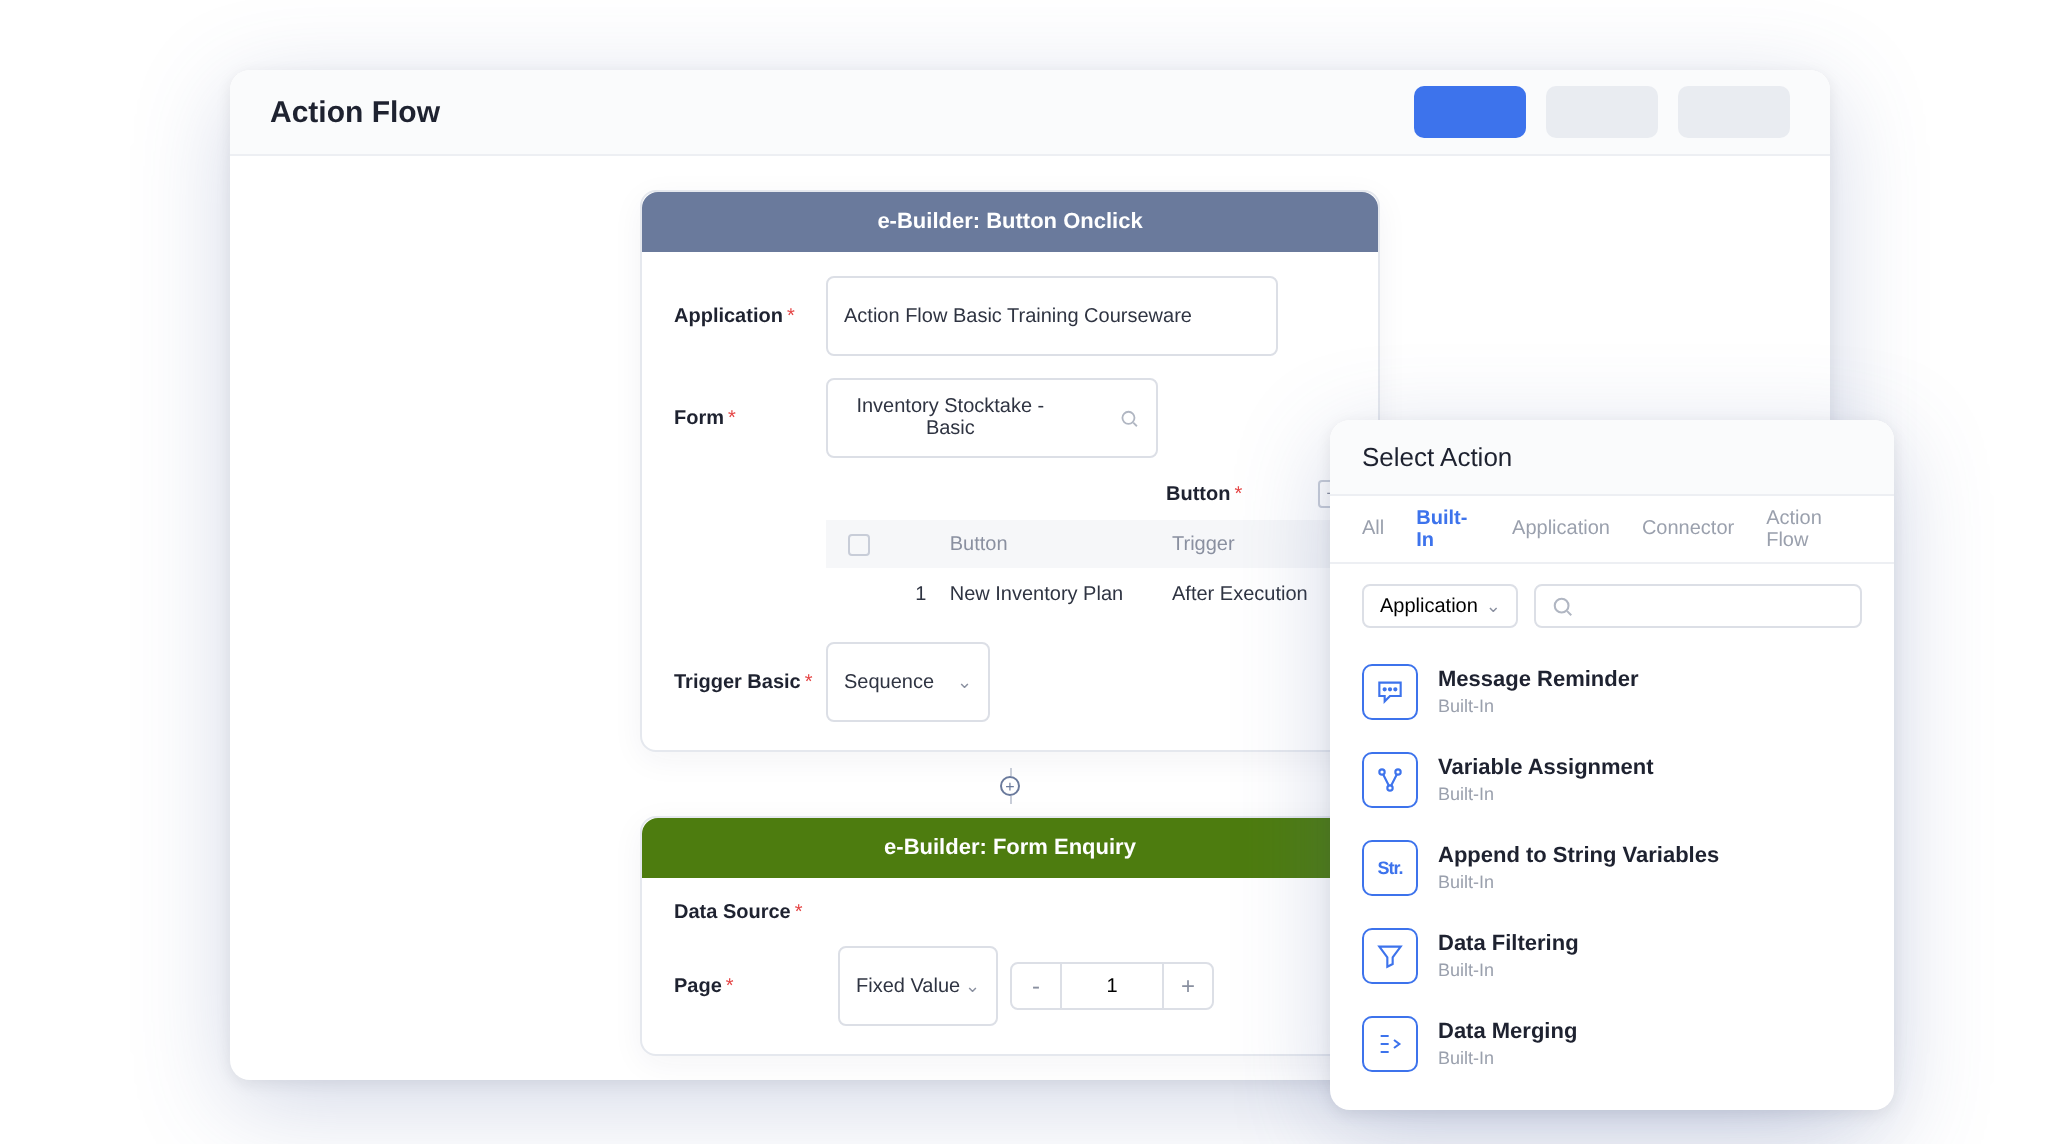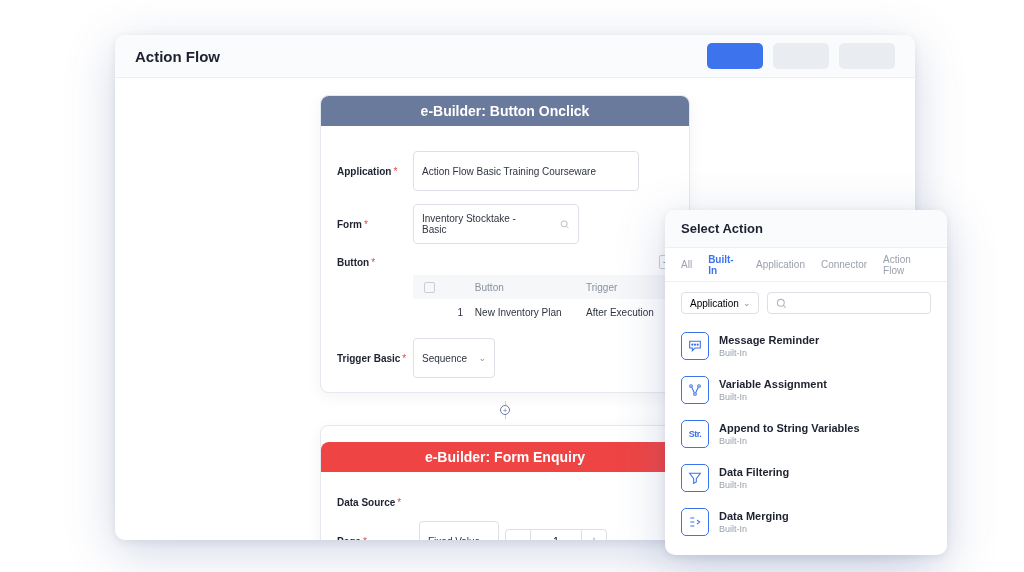--- a/index.html
+++ b/index.html
@@ -6,59 +6,59 @@
   body { background: #fff; width: 1024px; height: 572px; position: relative; overflow: hidden; }
   .window { position: absolute; left: 115px; top: 35px; width: 800px; height: 505px; background: #fff; border-radius: 10px; box-shadow: 0 12px 48px rgba(80,100,160,0.25), 0 2px 8px rgba(0,0,0,0.08); overflow: hidden; }
   .header { height: 43px; border-bottom: 1px solid #edeff3; display: flex; align-items: center; justify-content: space-between; padding: 0 20px; background: #fafbfc; }
   .header-title { font-size: 15px; font-weight: 700; color: #1e2230; }
   .header-btns { display: flex; gap: 10px; }
   .header-btn { width: 56px; height: 26px; border-radius: 5px; }
   .header-btn.primary { background: #3d73ec; }
   .header-btn.secondary { background: #e9ecf1; }
   .canvas { position: absolute; left: 205px; top: 60px; width: 370px; }
   .card { background: #fff; border: 1px solid #e5e8ee; border-radius: 8px; box-shadow: 0 4px 16px rgba(30,40,80,0.05); margin-bottom: 14px; }
-  .card-head { height: 30px; display: flex; align-items: center; justify-content: center; font-size: 14px; font-weight: 600; color: #fff; border-radius: 8px 8px 0 0; }
+  .card-head { height: 30px; display: flex; align-items: center; justify-content: center; font-size: 11px; font-weight: 600; color: #fff; border-radius: 8px 8px 0 0; }
   .card-head.blue { background: #6a7a9c; }
-  .card-head.orange { background: #ef4444; margin-top: 16px; }
+  .card-head.orange { background: #4d7c0f; }
   .card-body { padding: 12px 16px 14px 16px; }
-  .row { display: flex; align-items: center; margin-bottom: 11px; margin-top: 13px; }
+  .row { display: flex; align-items: center; margin-bottom: 11px; }
   .row-label { width: 76px; font-size: 10px; font-weight: 600; color: #1e2230; flex-shrink: 0; }
   .req { color: #e54545; margin-left: 2px; font-weight: 400; }
-  .field { height: 40px; border: 1px solid #dcdfe6; border-radius: 4px; padding: 15px 8px; font-size: 10px; color: #2f3442; background: #fff; display: flex; align-items: center; justify-content: space-between; }
+  .field { height: 40px; border: 1px solid #dcdfe6; border-radius: 4px; padding: 15px 8px; font-size: 10px; color: #2f3442; background: #fff; display: flex; align-items: center; justify-content: space-between; text-align: center; }
   .field.w1 { width: 226px; }
   .field.w2 { width: 166px; gap: 32px; }
   .field.sel { width: 82px; }
   .field.sm { width: 80px; }
   .placeholder { color: #b0b6c2; }
   .link-text { color: #3d73ec; }
   .chev { font-size: 9px; color: #8a90a0; }
   .search-ic { width: 11px; height: 11px; }
   .radios { display: flex; gap: 18px; }
   .radio-opt { display: flex; align-items: center; gap: 5px; font-size: 10px; color: #3a3f4c; }
   .radio-circle { width: 11px; height: 11px; border-radius: 50%; border: 2px solid #c8cdd8; }
-  .btn-row { display: flex; align-items: center; justify-content: space-between; margin-bottom: 6px; }
+  .btn-row { display: flex; align-items: center; justify-content: flex-end; margin-bottom: 6px; }
   .plus-box { width: 14px; height: 14px; border: 1px solid #c8cdd8; border-radius: 2px; display: flex; align-items: center; justify-content: center; font-size: 10px; color: #8a90a0; }
   .table-wrap { margin-bottom: 11px; }
   .thead { display: flex; background: #f6f7f9; height: 24px; align-items: center; font-size: 10px; color: #8a90a0; font-weight: 500; }
   .trow { display: flex; height: 26px; align-items: center; font-size: 10px; color: #2f3442; }
   .tc0 { width: 34px; display:flex; justify-content:center; }
   .tc1 { width: 30px; display:flex; justify-content:center; }
   .tc2 { width: 115px; }
   .tc3 { width: 90px; }
   .cbox { width: 11px; height: 11px; border: 1px solid #c8cdd8; border-radius: 2px; }
   .connector { height: 18px; display: flex; flex-direction: column; align-items: center; margin: -6px 0 6px 0; }
   .conn-line { width: 1px; flex: 1; background: #c8cdd8; }
   .conn-dot { width: 10px; height: 10px; border-radius: 50%; border: 1.5px solid #6a7a9c; background: #fff; position: relative; display:flex; align-items:center; justify-content:center; font-size:8px; color:#6a7a9c; }
   .stepper { display: flex; gap: 0; }
   .step-btn { width: 26px; height: 24px; border: 1px solid #dcdfe6; display: flex; align-items: center; justify-content: center; font-size: 12px; color: #8a90a0; background:#fff; }
   .step-btn.l { border-radius: 4px 0 0 4px; }
   .step-btn.r { border-radius: 0 4px 4px 0; }
   .step-val { width: 50px; height: 24px; border-top: 1px solid #dcdfe6; border-bottom: 1px solid #dcdfe6; display:flex; align-items:center; justify-content:center; font-size:10px; }
   .panel { position: absolute; left: 665px; top: 210px; width: 282px; height: 345px; background: #fff; border-radius: 10px; box-shadow: 0 12px 48px rgba(80,100,160,0.25), 0 2px 8px rgba(0,0,0,0.08); overflow: hidden; }
-  .panel-head { height: 38px; display: flex; align-items: center; padding: 0 16px; font-size: 13px; font-weight: 700; color: #1e2230; border-bottom: 1px solid #edeff3; background:#fafbfc; }
+  .panel-head { height: 38px; display: flex; align-items: center; padding: 0 16px; font-size: 13px; font-weight: 400; color: #1e2230; border-bottom: 1px solid #edeff3; background:#fafbfc; }
   .panel-tabs { height: 34px; border-bottom: 1px solid #edeff3; display: flex; align-items: center; gap: 16px; padding: 0 16px; font-size: 10px; }
   .tab { color: #9aa0ad; cursor: pointer; }
   .tab.active { color: #3d73ec; font-weight: 600; }
   .panel-filters { height: 42px; display: flex; align-items: center; gap: 8px; padding: 0 16px; }
   .filter-sel { height: 22px; border: 1px solid #dcdfe6; border-radius: 4px; padding: 0 8px; font-size: 10px; display: flex; align-items: center; gap: 4px; }
   .filter-search { flex: 1; height: 22px; border: 1px solid #dcdfe6; border-radius: 4px; display: flex; align-items: center; padding: 0 8px; }
   .action-list { padding: 0 14px; }
   .action-item { display: flex; align-items: center; gap: 10px; padding: 8px 2px; }
   .action-icon { width: 28px; height: 28px; border: 1.2px solid #3d73ec; border-radius: 5px; display: flex; align-items: center; justify-content: center; flex-shrink: 0; }
   .action-icon svg { stroke: #3d73ec; fill: none; stroke-width: 1.6; }

